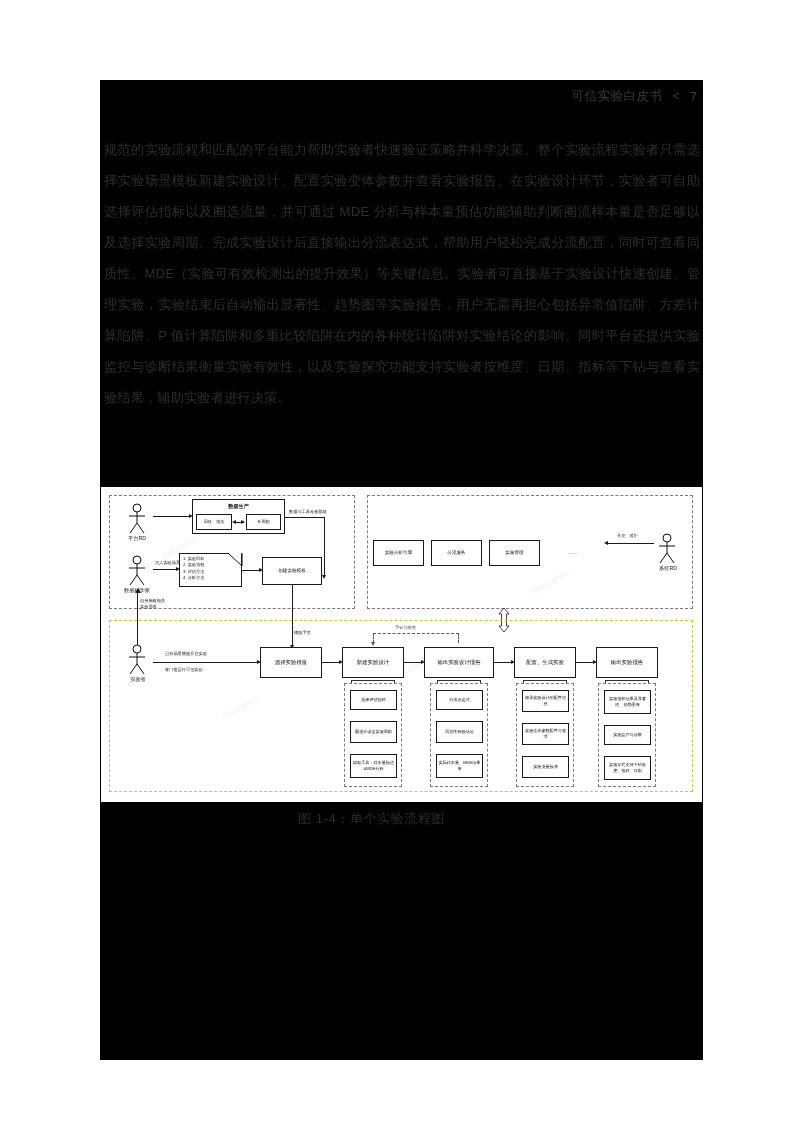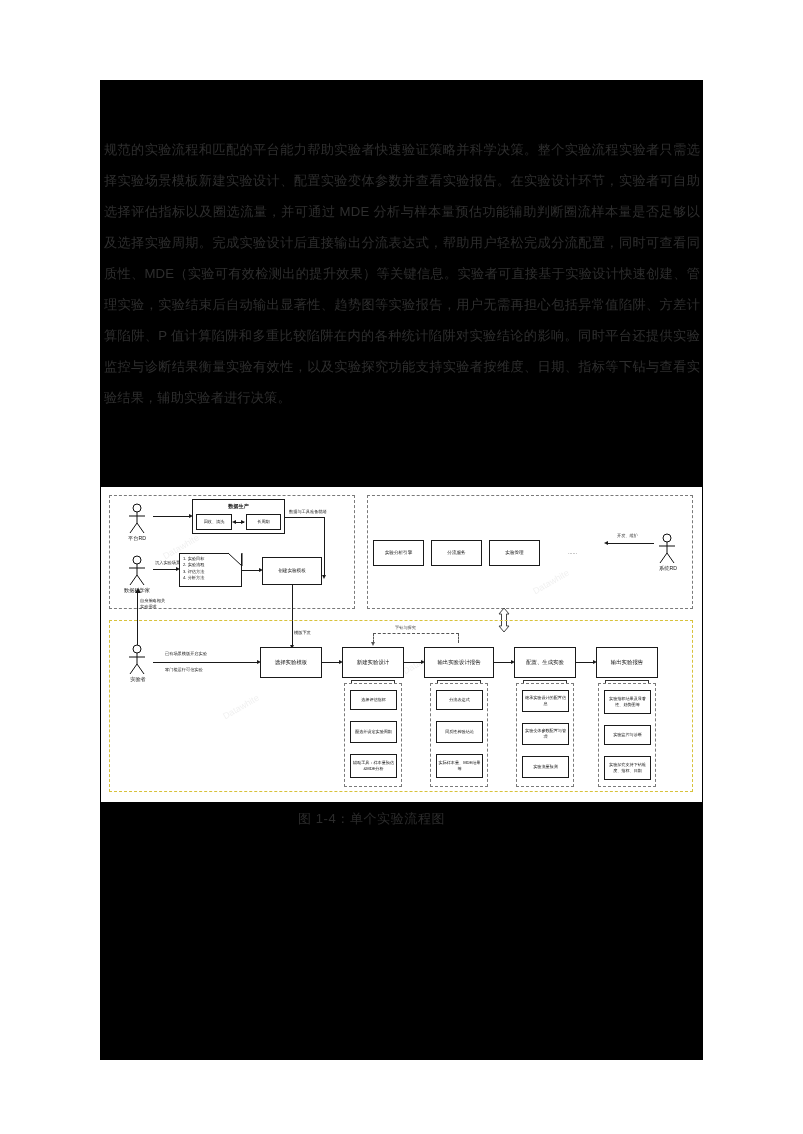--- a/index.html
+++ b/index.html
@@ -218,20 +218,25 @@
     pointer-events: none;
   }
 </style>
 </head>
 <body>
 
 <div class="page">
 
   <div class="content-block"></div>
 
+  <div class="header">
+    <span class="header-title">可信实验白皮书</span>
+    <span class="header-chevron">&lt;</span>
+    <span class="header-page">7</span>
+  </div>
 
   <div class="para" id="para-top">规范的实验流程和匹配的平台能力帮助实验者快速验证策略并科学决策。整个实验流程实验者只需选择实验场景模板新建实验设计、配置实验变体参数并查看实验报告。在实验设计环节，实验者可自助选择评估指标以及圈选流量，并可通过 MDE 分析与样本量预估功能辅助判断圈流样本量是否足够以及选择实验周期。完成实验设计后直接输出分流表达式，帮助用户轻松完成分流配置，同时可查看同质性、MDE（实验可有效检测出的提升效果）等关键信息。实验者可直接基于实验设计快速创建、管理实验，实验结束后自动输出显著性、趋势图等实验报告，用户无需再担心包括异常值陷阱、方差计算陷阱、P 值计算陷阱和多重比较陷阱在内的各种统计陷阱对实验结论的影响。同时平台还提供实验监控与诊断结果衡量实验有效性，以及实验探究功能支持实验者按维度、日期、指标等下钻与查看实验结果，辅助实验者进行决策。</div>
 
   <div class="figure">
     <div class="fig-inner">
 
       <span class="watermark" style="left:60px;top:55px;">Datawhite</span>
       <span class="watermark" style="left:300px;top:170px;">Datawhite</span>
       <span class="watermark" style="left:120px;top:215px;">Datawhite</span>
       <span class="watermark" style="left:430px;top:90px;">Datawhite</span>

